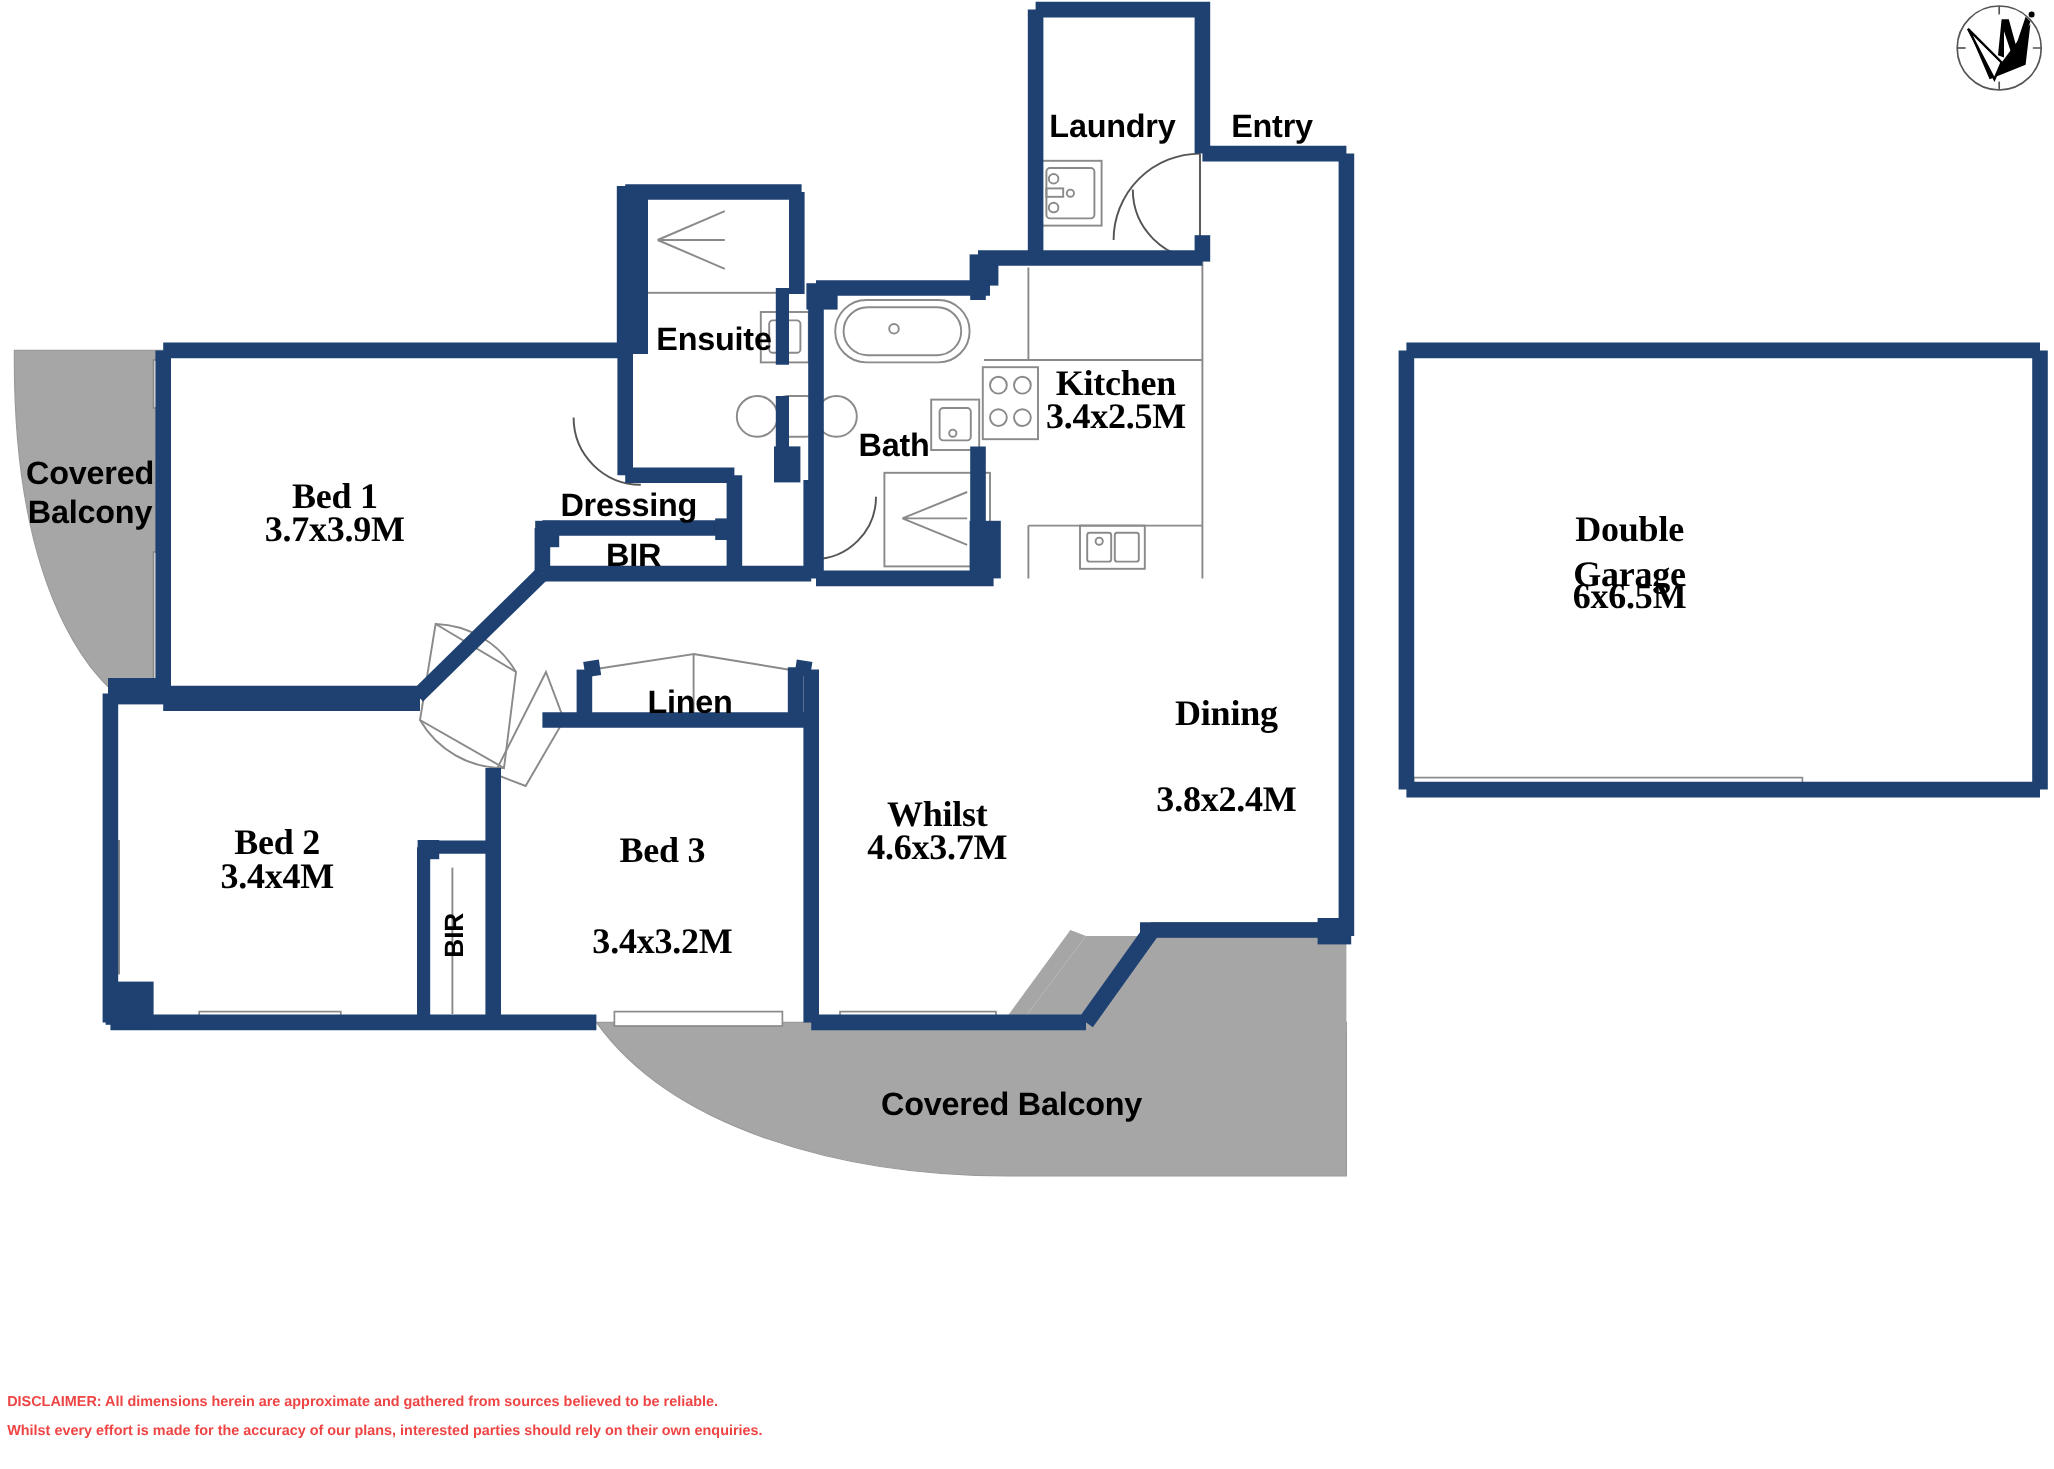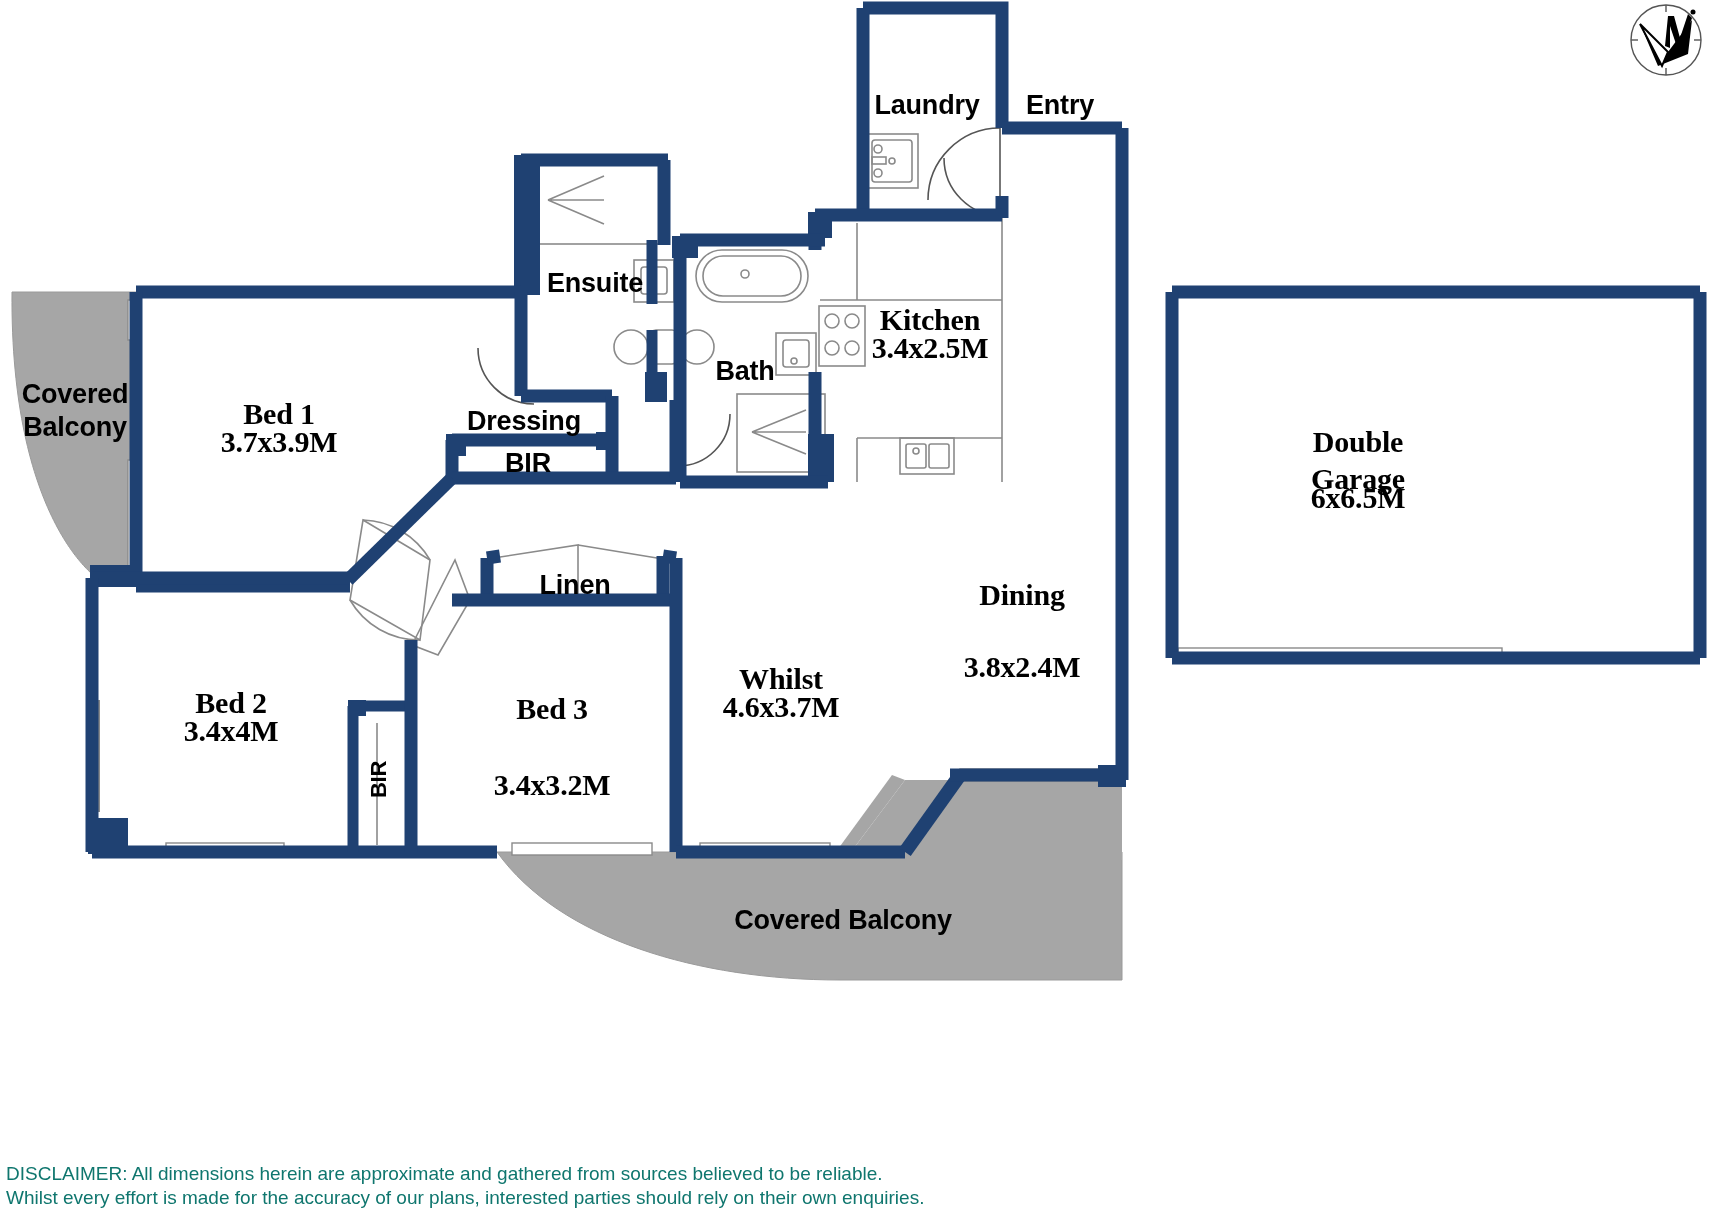--- a/index.html
+++ b/index.html
@@ -4,22 +4,22 @@
 <style>
   html,body{margin:0;padding:0;background:#ffffff;}
   body{width:1712px;height:1224px;position:relative;overflow:hidden;
        font-family:"Liberation Sans","DejaVu Sans",sans-serif;}
   #plan{position:absolute;inset:0;}
   .lbl{position:absolute;font-weight:bold;color:#000;text-align:center;
        white-space:pre;line-height:1.22;letter-spacing:-0.2px;}
   .lbl.sz28{font-size:30px;font-family:Liberation Serif, serif;}
   .lbl.sz24{font-size:27px;}
   .lbl.sz22{font-size:22px;}
-  .disclaimer{position:absolute;left:6px;top:1160px;font-size:19px;
-       color:#0f766e;line-height:1.45;white-space:pre-line;font-weight:normal;}
+  .disclaimer{position:absolute;left:6px;top:1160px;font-size:12px;
+       color:#ef4444;line-height:1.45;white-space:pre-line;font-weight:bold;}
   svg{display:block;}
 </style>
 </head>
 <body>
 
 <div id="plan">
 
 <svg width="1712" height="1224" viewBox="0 0 1712 1224">
 
   <g>

